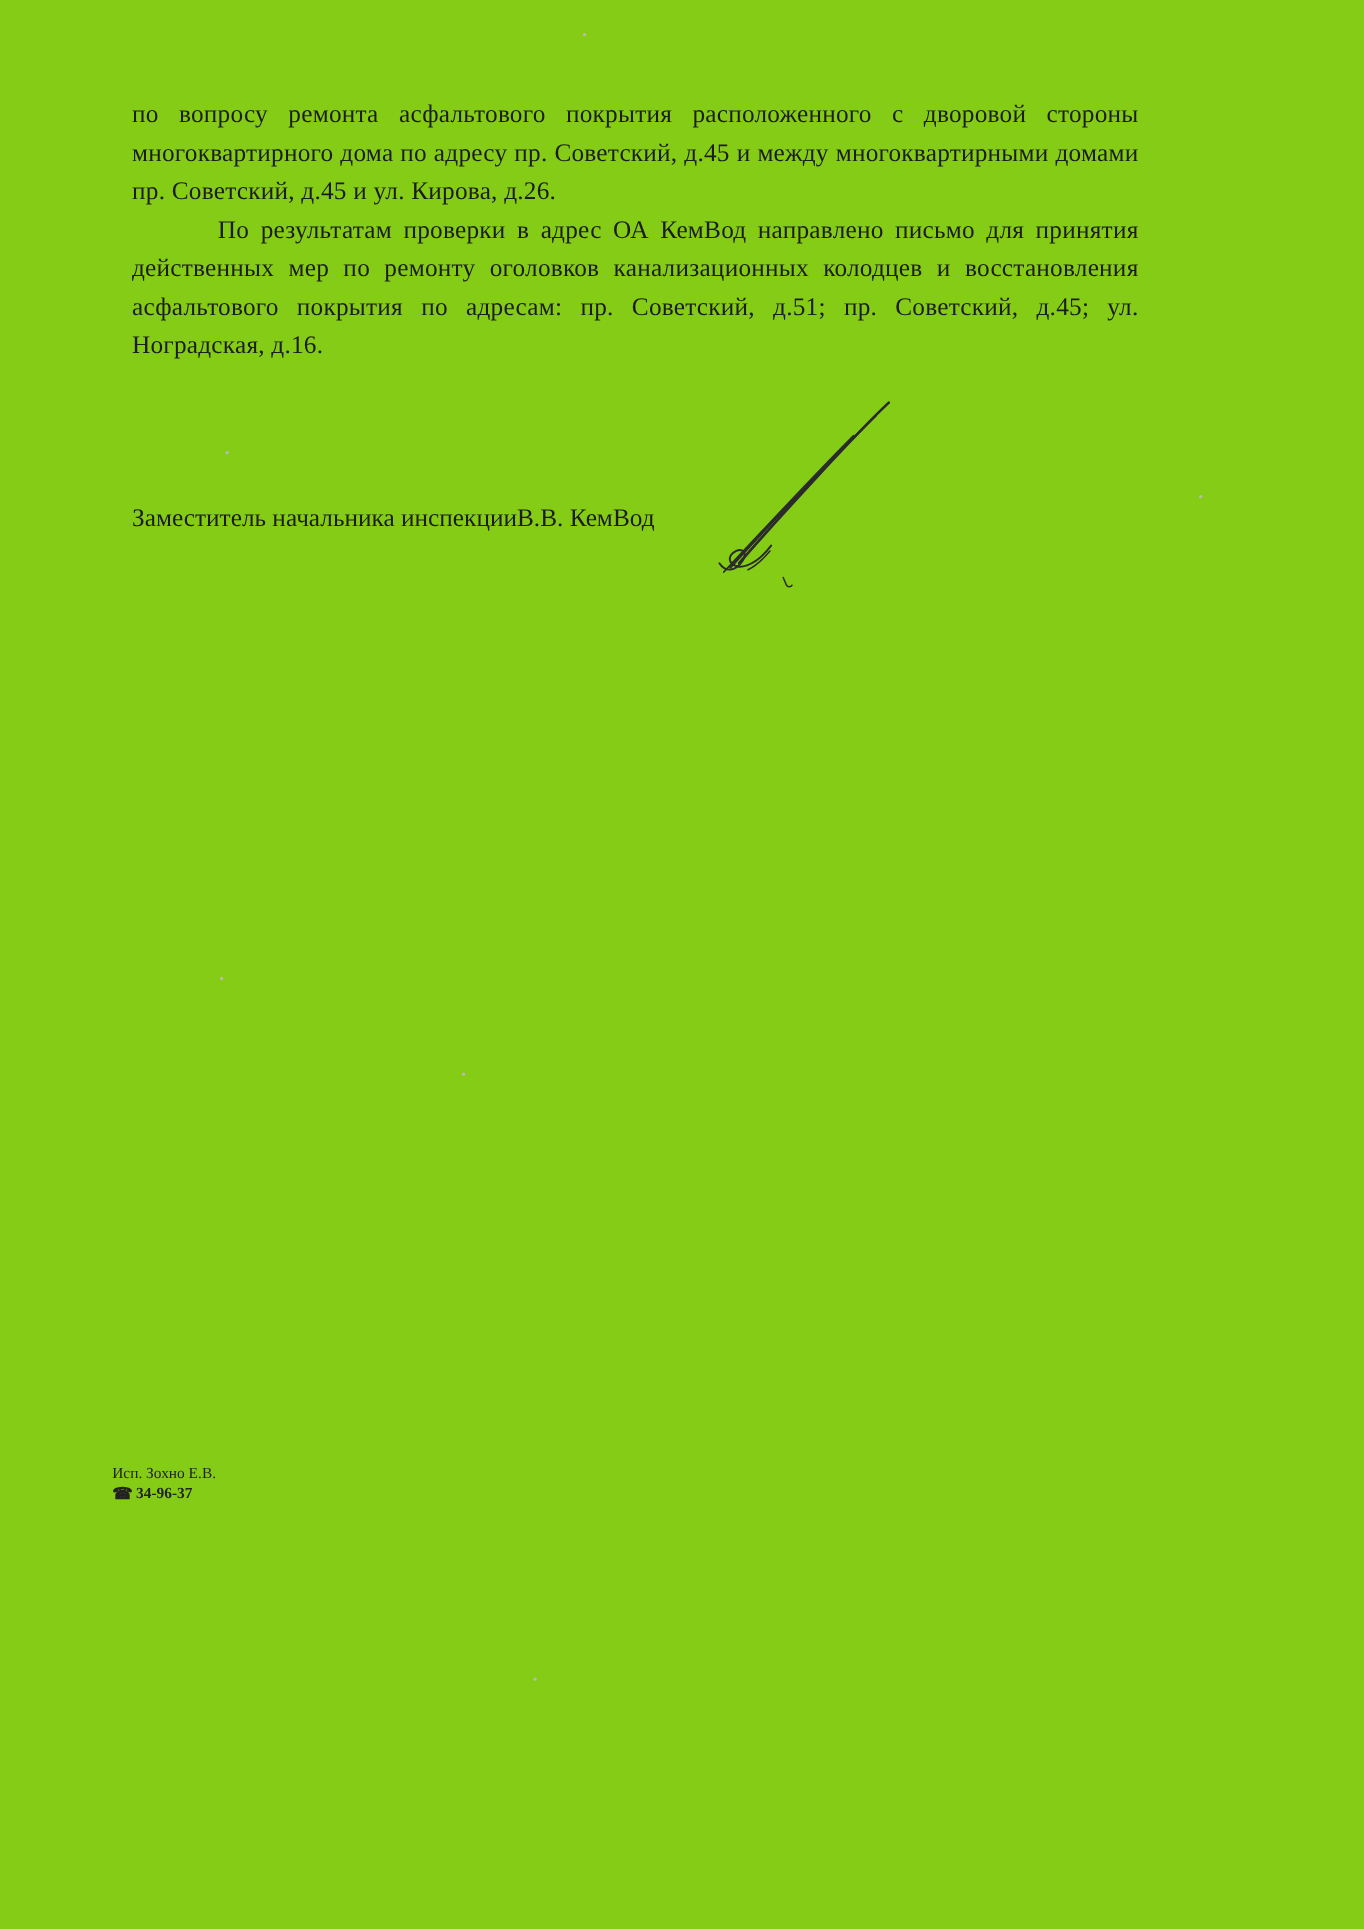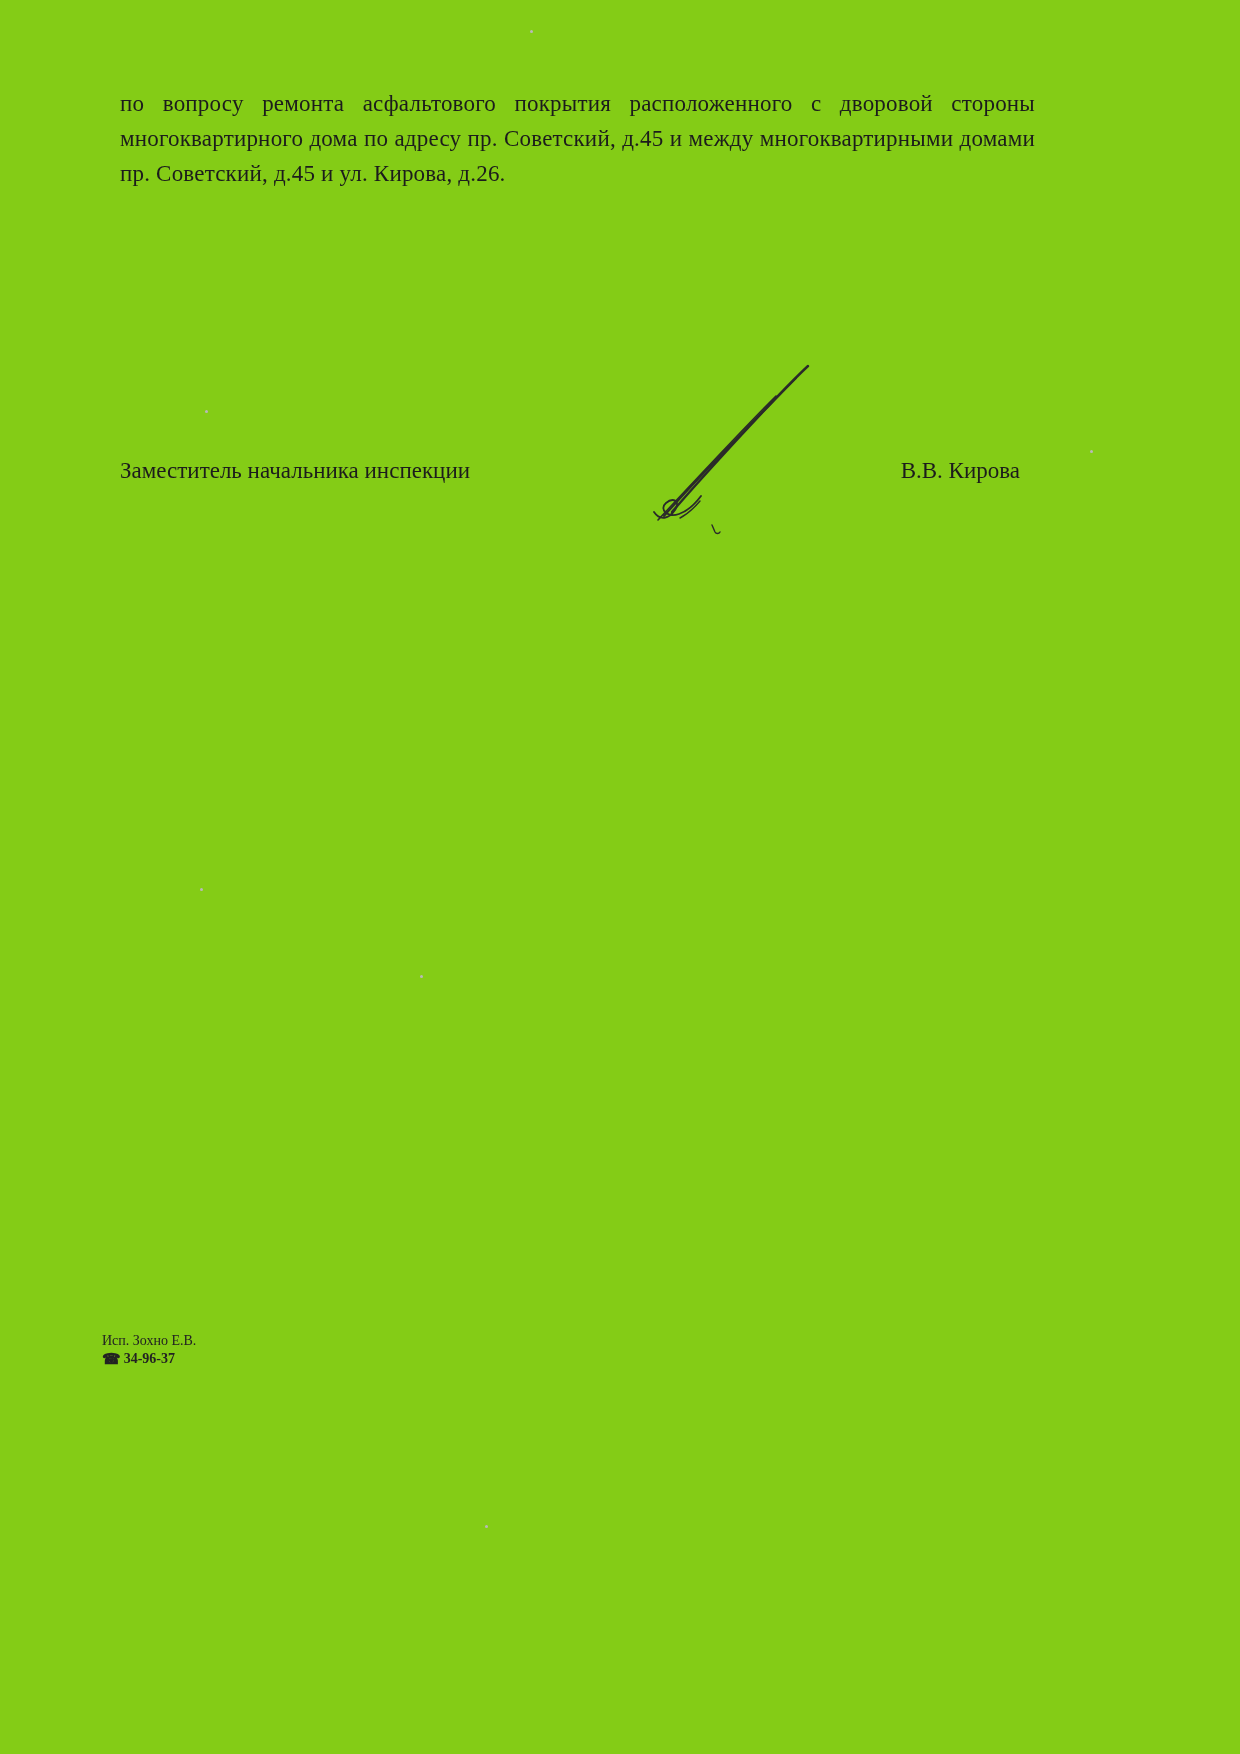--- a/index.html
+++ b/index.html
@@ -32,21 +32,20 @@
   }
   .letter-body p.indent {
     text-indent: 78px;
   }
   .sig-row {
     position: absolute;
     left: 120px;
     top: 458px;
     width: 900px;
     display: flex;
-    justify-content: space-between;
     align-items: baseline;
     font-size: 23px;
   }
   .sig-title { white-space: nowrap; }
   .sig-name  { white-space: nowrap; }
   .signature-svg {
     position: absolute;
     left: 650px;
     top: 362px;
     width: 200px;
@@ -79,34 +78,35 @@
     height: 3px;
   }
 </style>
 </head>
 <body>
 
 <div class="page">
 
   <div class="letter-body">
     <p>по вопросу ремонта асфальтового покрытия расположенного с дворовой стороны многоквартирного дома по адресу пр. Советский, д.45 и между многоквартирными домами пр. Советский, д.45 и ул. Кирова, д.26.</p>
+    <p class="indent">По результатам проверки в адрес ОА КемВод направлено письмо для принятия действенных мер по ремонту оголовков канализационных колодцев и восстановления асфальтового покрытия по адресам: пр. Советский, д.51; пр. Советский, д.45; ул. Ноградская, д.16.</p>
   </div>
 
   <svg class="signature-svg" viewBox="0 0 200 175" fill="none" stroke="#2a2a2a" stroke-linecap="round">
     <path d="M22 150 C 55 112, 128 32, 158 4" stroke-width="2.4"></path>
     <path d="M14 154 C 46 118, 116 46, 146 16" stroke-width="2.0"></path>
     <path d="M8 158 C 36 128, 100 60, 126 34" stroke-width="1.6"></path>
     <path d="M4 150 c 6 9, 15 7, 21 -2 c 6 -9, -2 -13, -9 -7 c -7 6, 1 15, 13 11 c 9 -3, 16 -10, 22 -18" stroke-width="1.8"></path>
     <path d="M30 156 c 8 -4, 14 -10, 20 -17" stroke-width="1.4"></path>
     <path d="M62 163 l 3 7 c 1 2, 4 2, 5 0" stroke-width="1.4"></path>
   </svg>
 
   <div class="sig-row">
     <span class="sig-title">Заместитель начальника инспекции</span>
-    <span class="sig-name">В.В. Кирова</span>
+    <span class="sig-name">В.В. КемВод</span>
   </div>
 
   <div class="footer">
     <div>Исп. Зохно Е.В.</div>
     <div class="phone-line">
       <span class="phone-icon">☎</span>
       <span>34-96-37</span>
     </div>
   </div>
 

